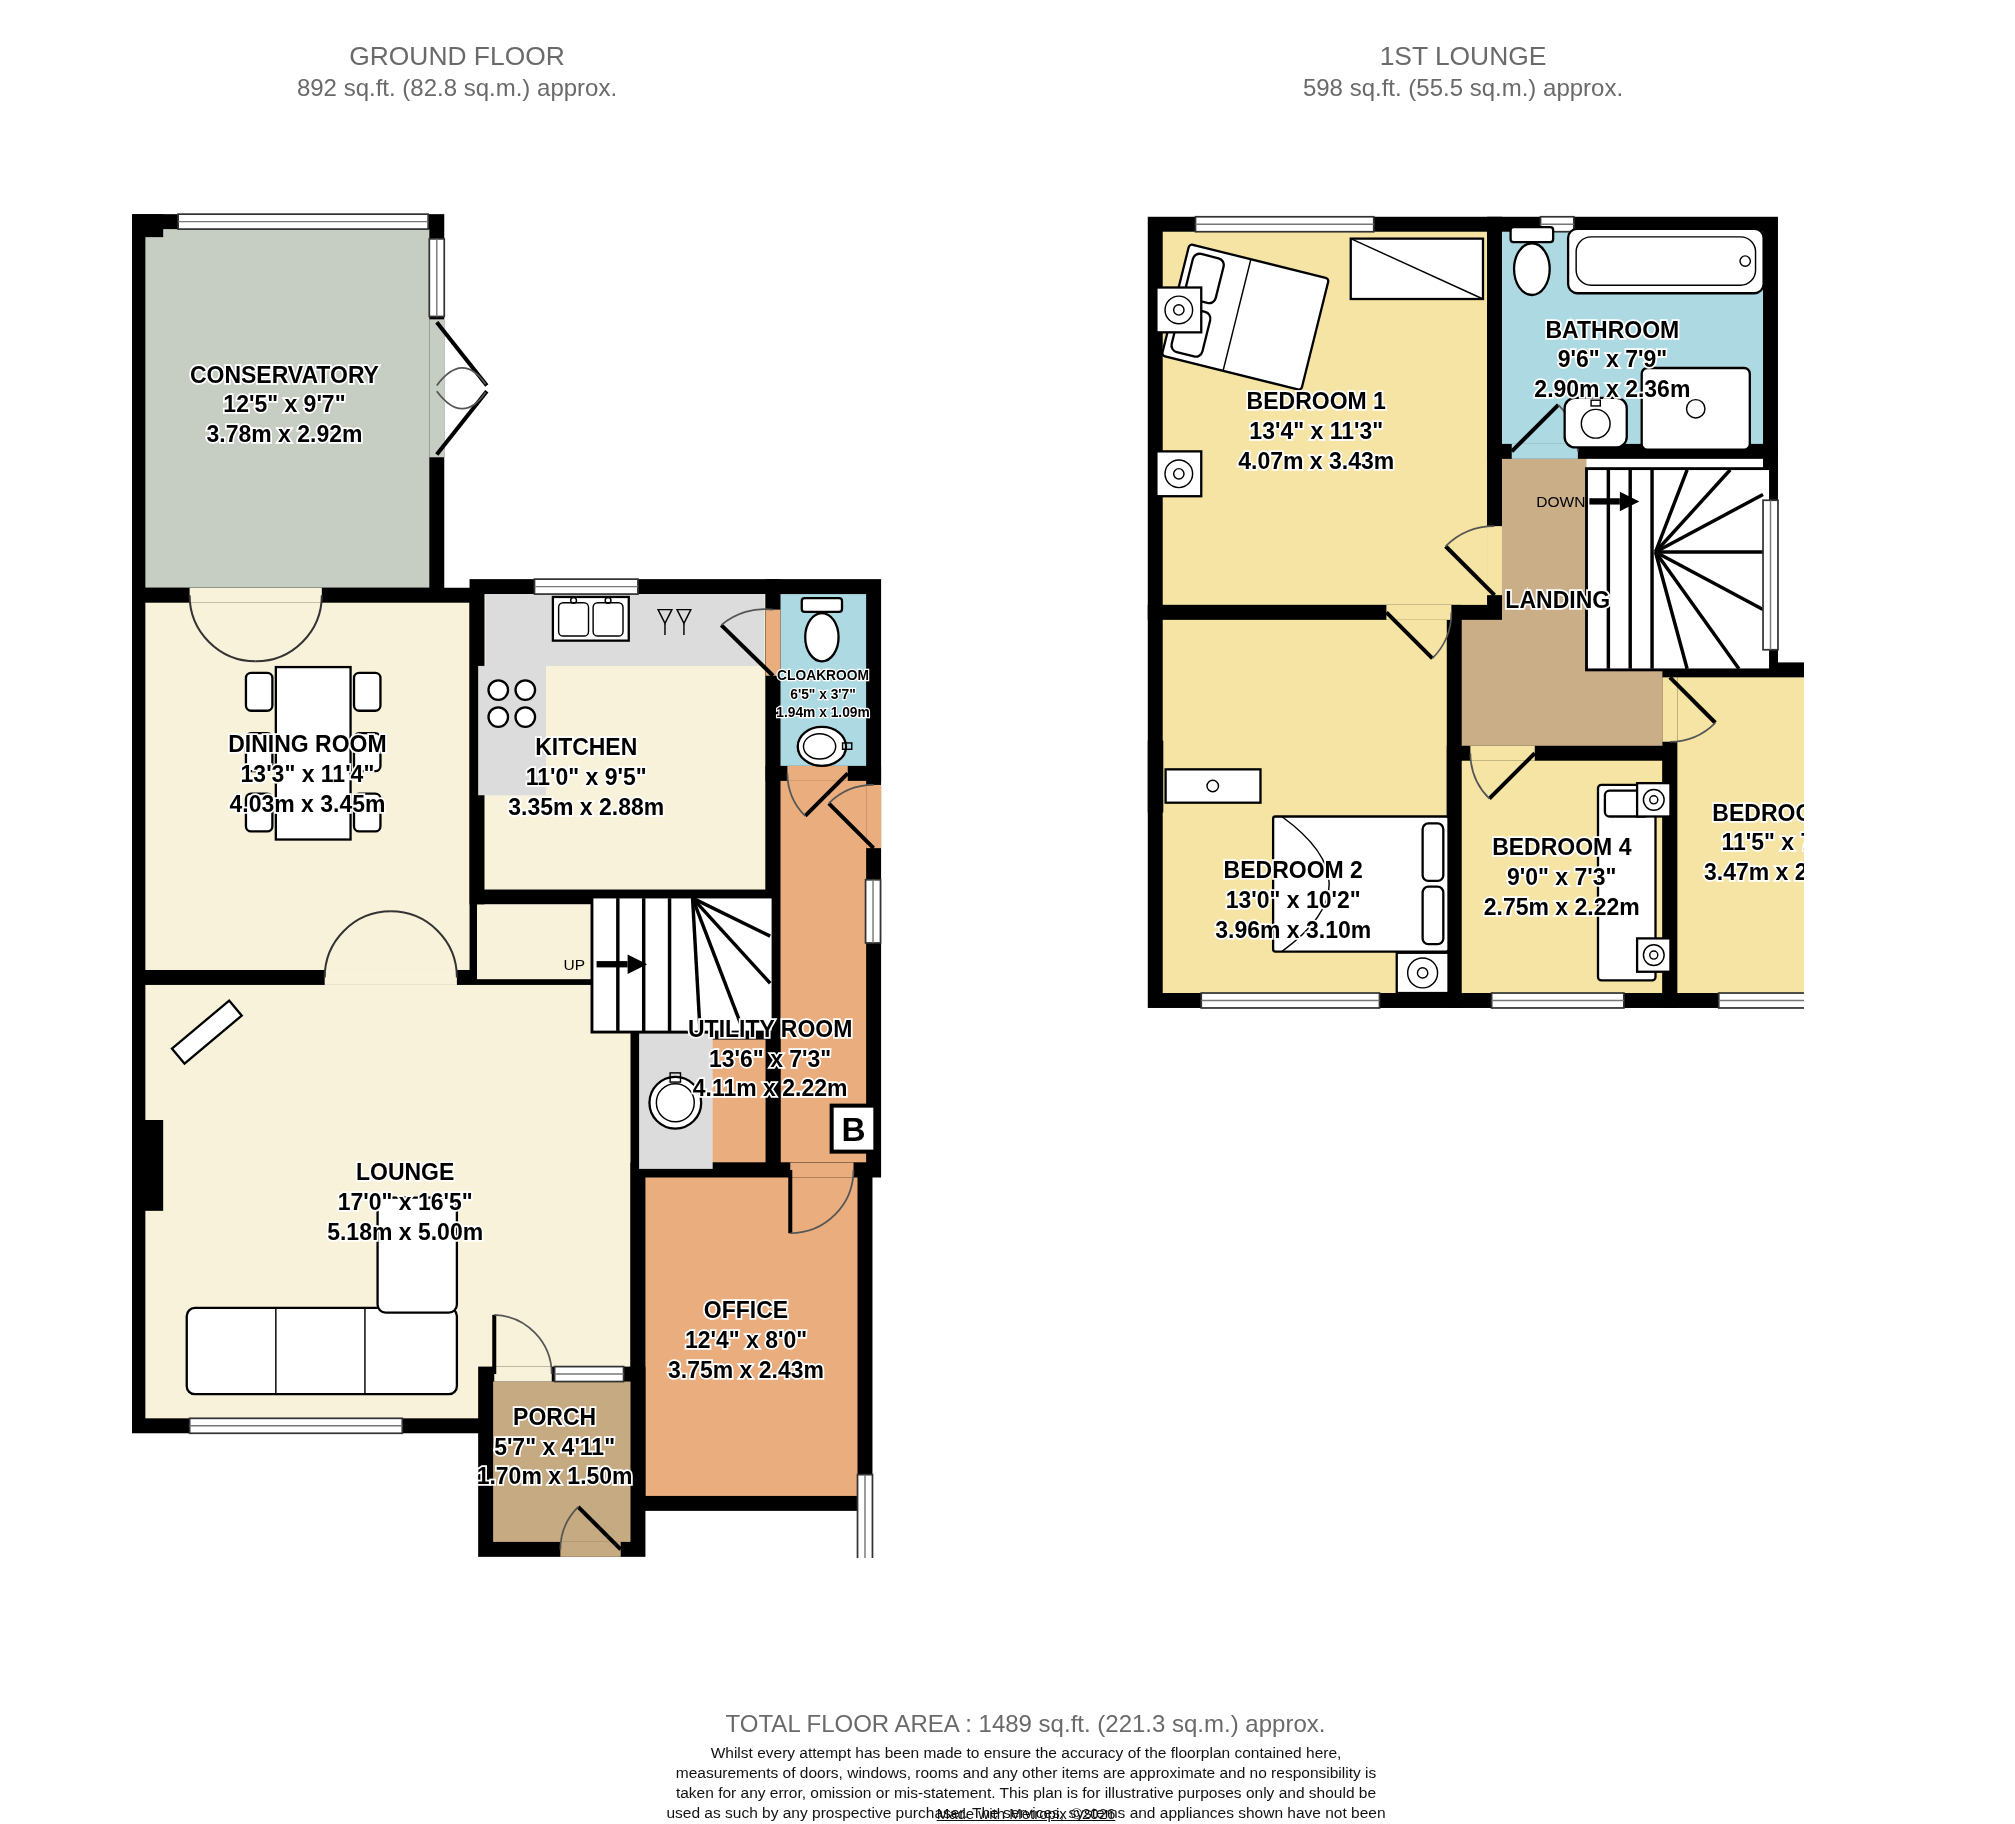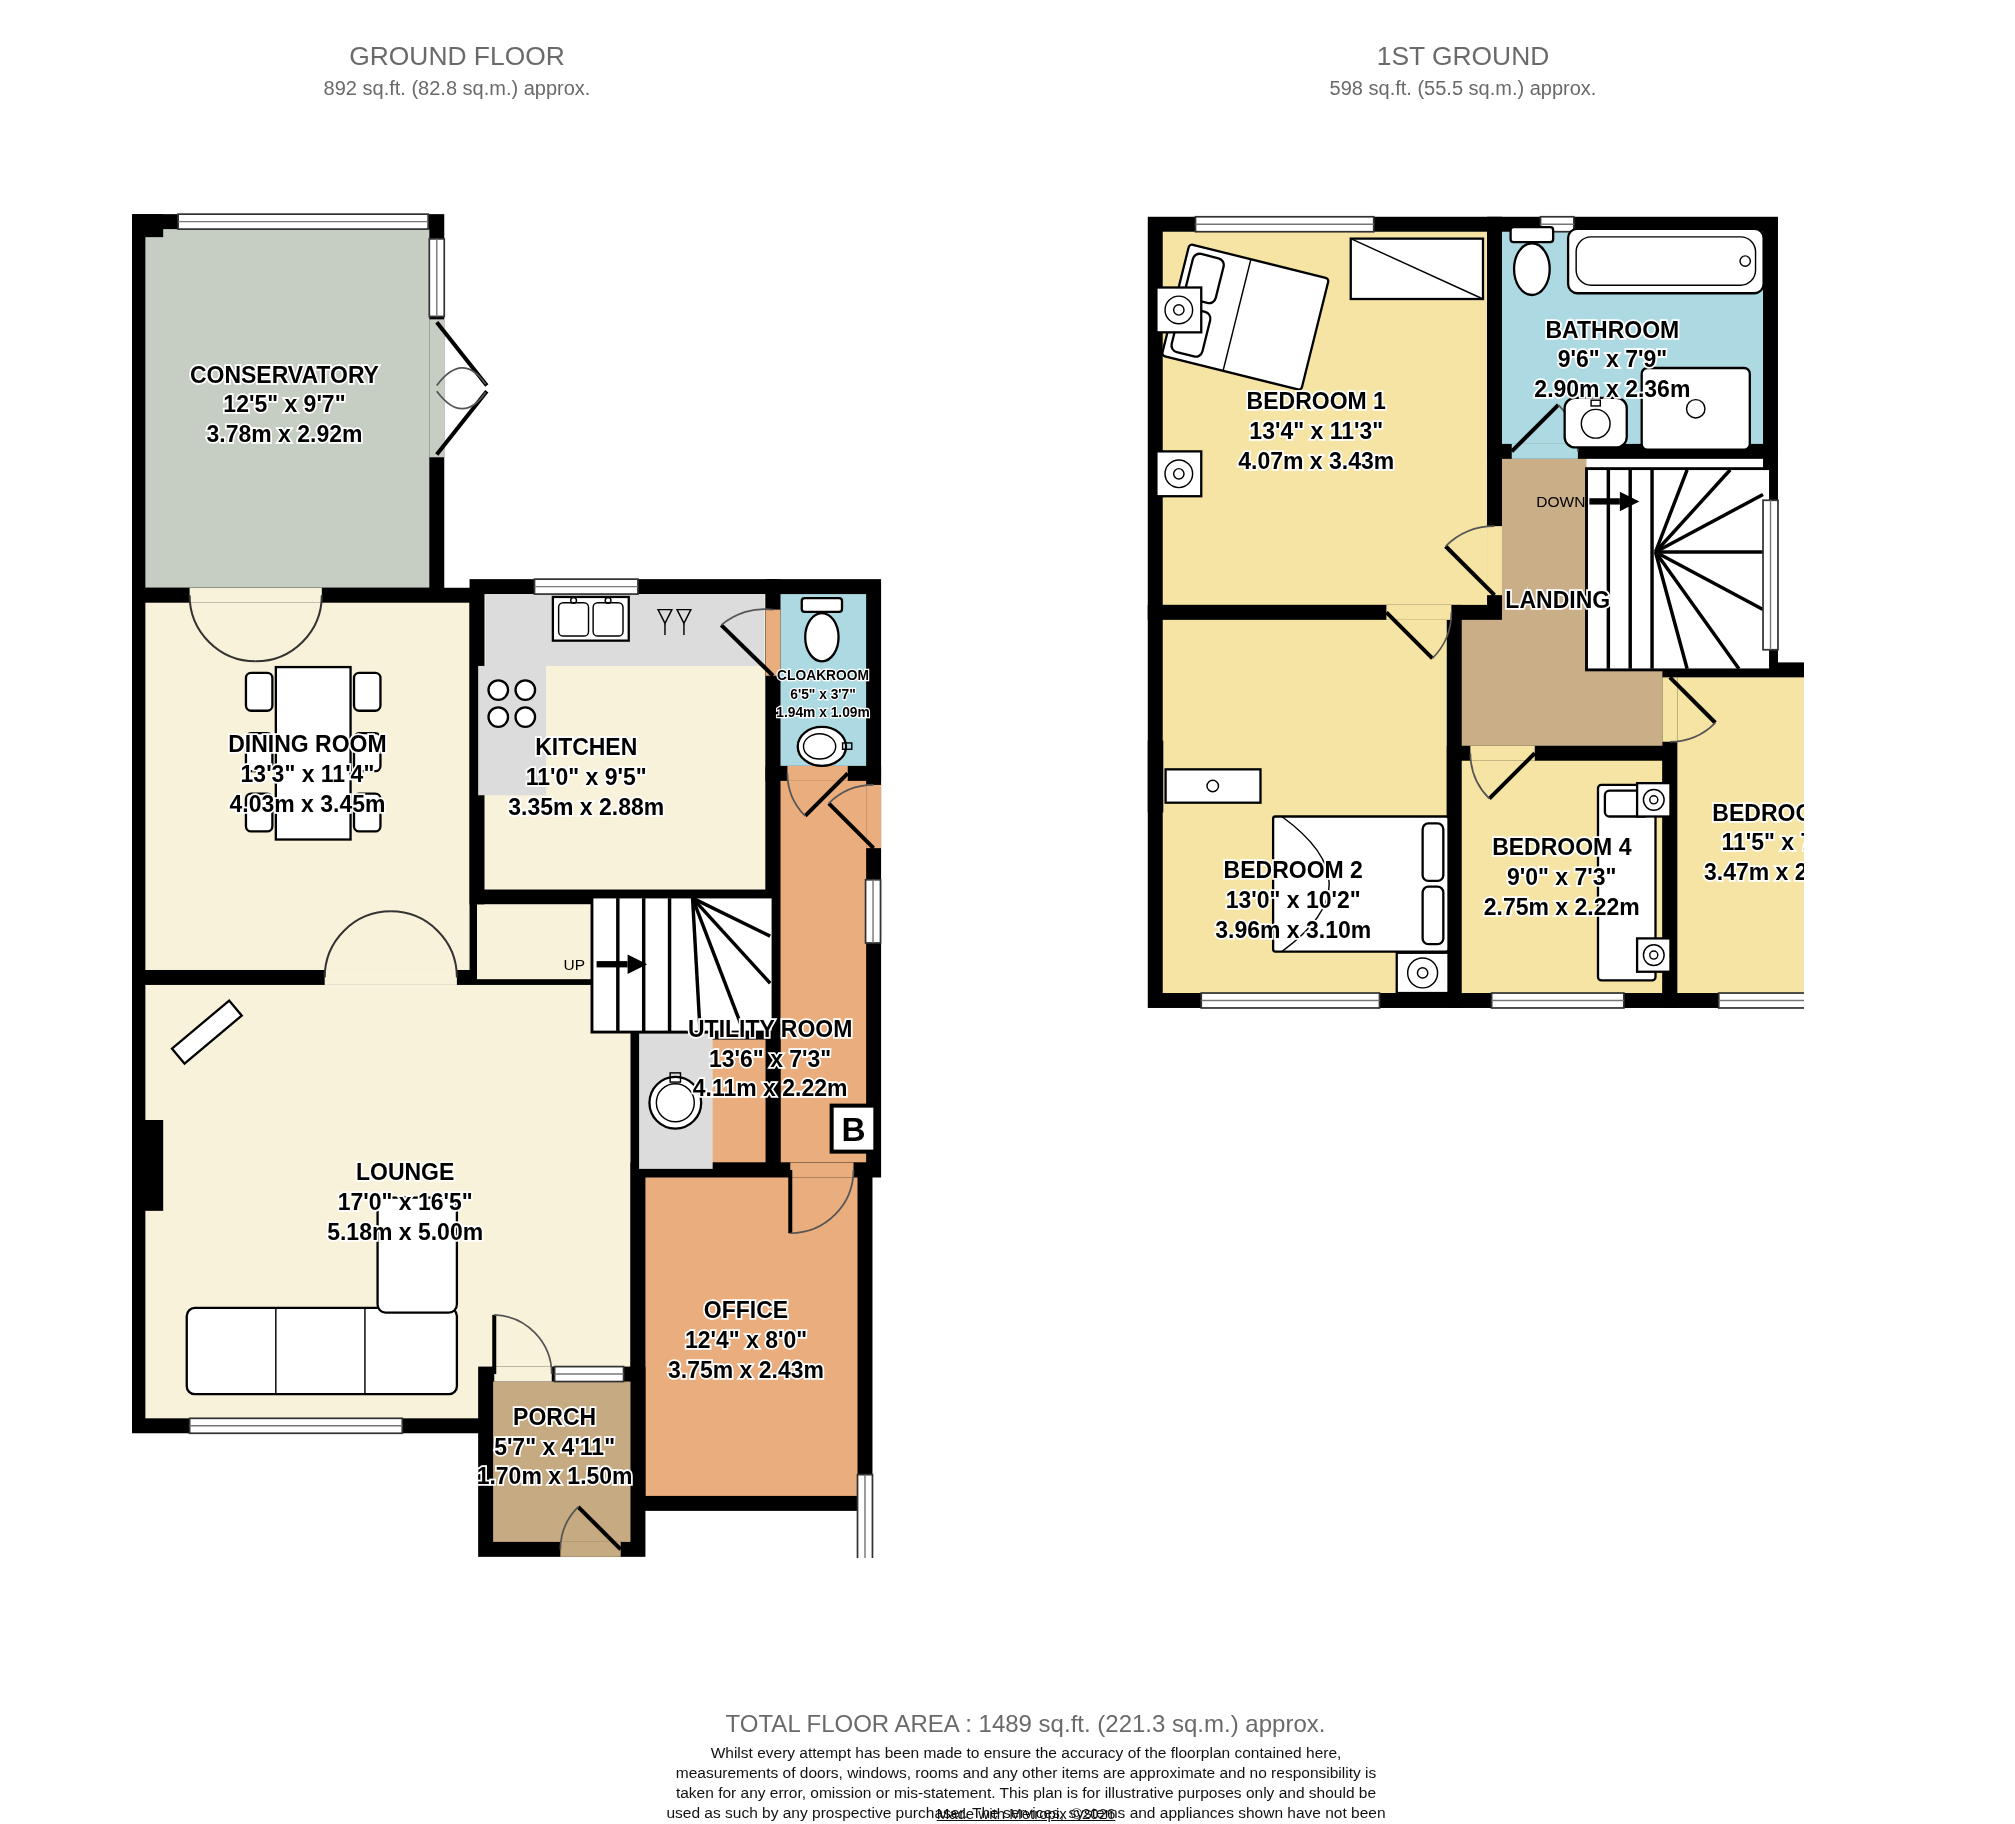--- a/index.html
+++ b/index.html
@@ -1,20 +1,20 @@
 <!DOCTYPE html>
 <html style="font-size:9.2px"><head>
 <meta charset="utf-8">
 <style>
   html,body{margin:0;padding:0;background:#ffffff;}
   .page{position:relative;width:1804px;height:1824px;background:#ffffff;
         font-family:"Liberation Sans",sans-serif;overflow:hidden;}
   .floor-header{position:absolute;text-align:center;color:#6a6a6a;}
   .floor-header .t1{font-size:26.4px;line-height:33px;}
-  .floor-header .t2{font-size:20px;line-height:30px;}
+  .floor-header .t2{font-size:24px;line-height:30px;}
   .footer-total{position:absolute;text-align:center;color:#6a6a6a;font-size:24px;}
   .footer-disc{position:absolute;text-align:center;color:#111;font-size:15.5px;line-height:20px;}
   .footer-credit{position:absolute;text-align:center;color:#111;font-size:15px;text-decoration:underline;}
   svg{position:absolute;}
   svg text{font-family:"Liberation Sans",sans-serif;}
   .rl{font-size:40px;font-weight:bold;fill:#000;stroke:#fff;stroke-width:6px;paint-order:stroke;text-anchor:middle;}
   .rs{font-size:24px;font-weight:bold;fill:#000;stroke:#fff;stroke-width:4px;paint-order:stroke;text-anchor:middle;}
   .dir{font-size:27px;fill:#000;text-anchor:end;}
   .bz{font-size:58px;font-weight:bold;fill:#000;text-anchor:middle;}
   .thin{fill:#ffffff;stroke:#000;stroke-width:5px;}
@@ -30,21 +30,21 @@
 </head>
 <body>
 
 <div class="page">
 
   <div class="floor-header" style="left:141px;top:40px;width:632px;">
     <div class="t1">GROUND FLOOR</div>
     <div class="t2">892 sq.ft. (82.8 sq.m.) approx.</div>
   </div>
   <div class="floor-header" style="left:1147px;top:40px;width:632px;">
-    <div class="t1">1ST GROUND</div>
+    <div class="t1">1ST LOUNGE</div>
     <div class="t2">598 sq.ft. (55.5 sq.m.) approx.</div>
   </div>
 
   <svg style="left:132px;top:213px;" width="759" height="1345" viewBox="0 0 1320 2340">
 
     <g>
       <rect x="10" y="15" width="520" height="650" fill="#c6cdc2" stroke="#000" stroke-width="26"></rect>
       <rect x="10" y="665" width="590" height="665" fill="#f8f2da" stroke="#000" stroke-width="26"></rect>
       <rect x="600" y="650" width="515" height="540" fill="#f8f2da" stroke="#000" stroke-width="26"></rect>
       <rect x="1115" y="650" width="175" height="325" fill="#addae2" stroke="#000" stroke-width="26"></rect>

